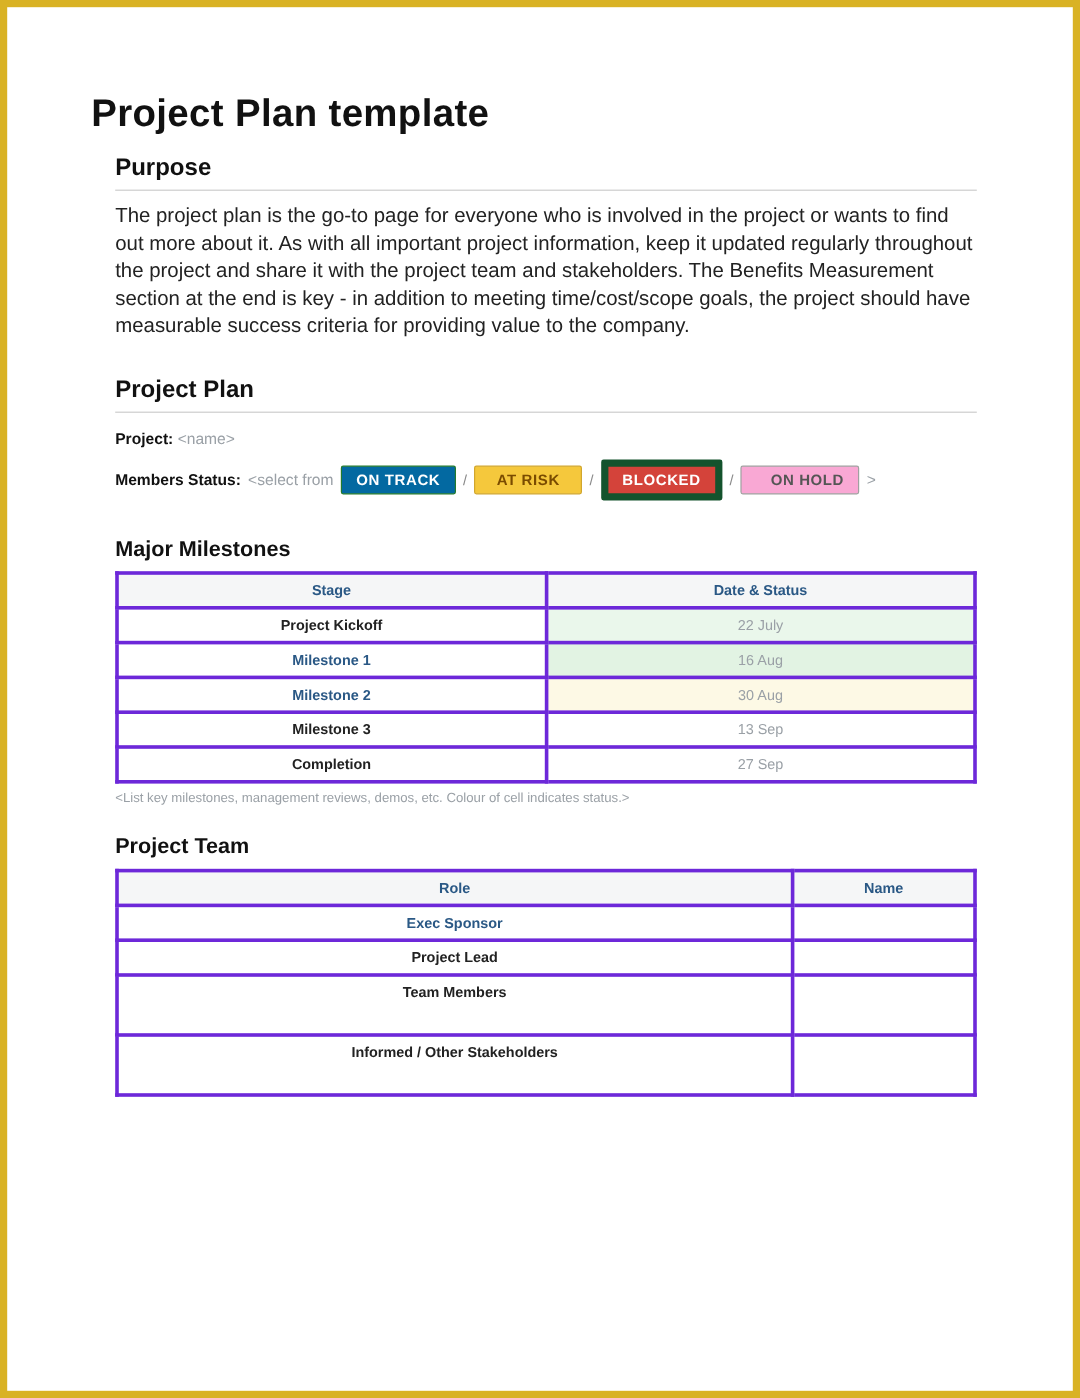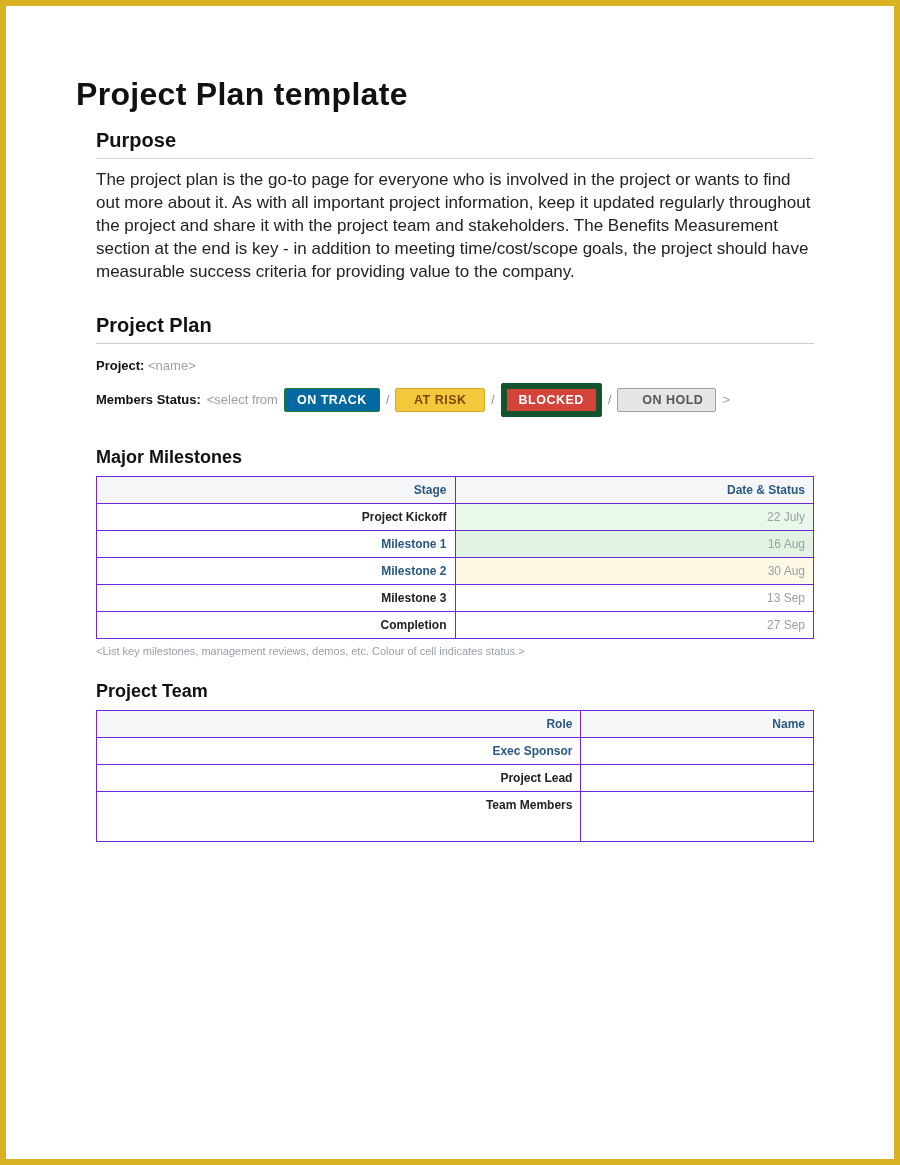--- a/index.html
+++ b/index.html
@@ -46,33 +46,33 @@
   .pill {
     display:inline-block; padding:4px 12px;
     font-size:12.5px; font-weight:bold;
     border-radius:2px; color:#fff;
     letter-spacing:0.5px;
     min-width:90px; text-align:center;
   }
   .pill.green  { background:#0369a1; border:1px solid #237a2d; }
   .pill.yellow { background:#f5c83c; color:#7a4b00; border:1px solid #d1a62e; }
   .pill.red    { background:#d4433a; border:6px solid #14532d; }
-  .pill.gray   { background:#e5e5e5; color:#555; border:1px solid #a0a0a0;padding-left:24px; }
+  .pill.gray   { background:#f9a8d4; color:#555; border:1px solid #a0a0a0;padding-left:24px; }
 
   h3.sub-head {
     font-size:18px; font-weight:bold;
     margin:14px 0 8px 0;
   }
   table.doc-table {
     width:100%; border-collapse:collapse;
     font-size:12px;
   }
   table.doc-table th, table.doc-table td {
-    border:1px solid #6d28d9;
-    padding:6px 8px; text-align:right;
+    border:3px solid #6d28d9;
+    padding:6px 8px; text-align:center;
     vertical-align:top;
   }
   table.doc-table th {
     background:#f5f6f7;
     color:#2a5885; font-weight:bold;
   }
   td.stage-bold { font-weight:bold; color:#222; }
   td.stage-link { font-weight:bold; color:#2a5885; }
   td.date-cell  { color:#9aa0a6; width:50%; }
   tr.row-green td.date-cell  { background:#eaf7eb; }
@@ -169,19 +169,23 @@
               <td></td>
             </tr>
             <tr>
               <td class="stage-bold">Project Lead</td>
               <td></td>
             </tr>
             <tr class="tall">
               <td class="stage-bold">Team Members</td>
               <td></td>
             </tr>
+            <tr class="tall">
+              <td class="stage-bold">Informed / Other Stakeholders</td>
+              <td></td>
+            </tr>
           </tbody>
       </table>
     </div>
 
   </div>
   <div class="footer-left"></div>
 </div>
 
 </body></html>

